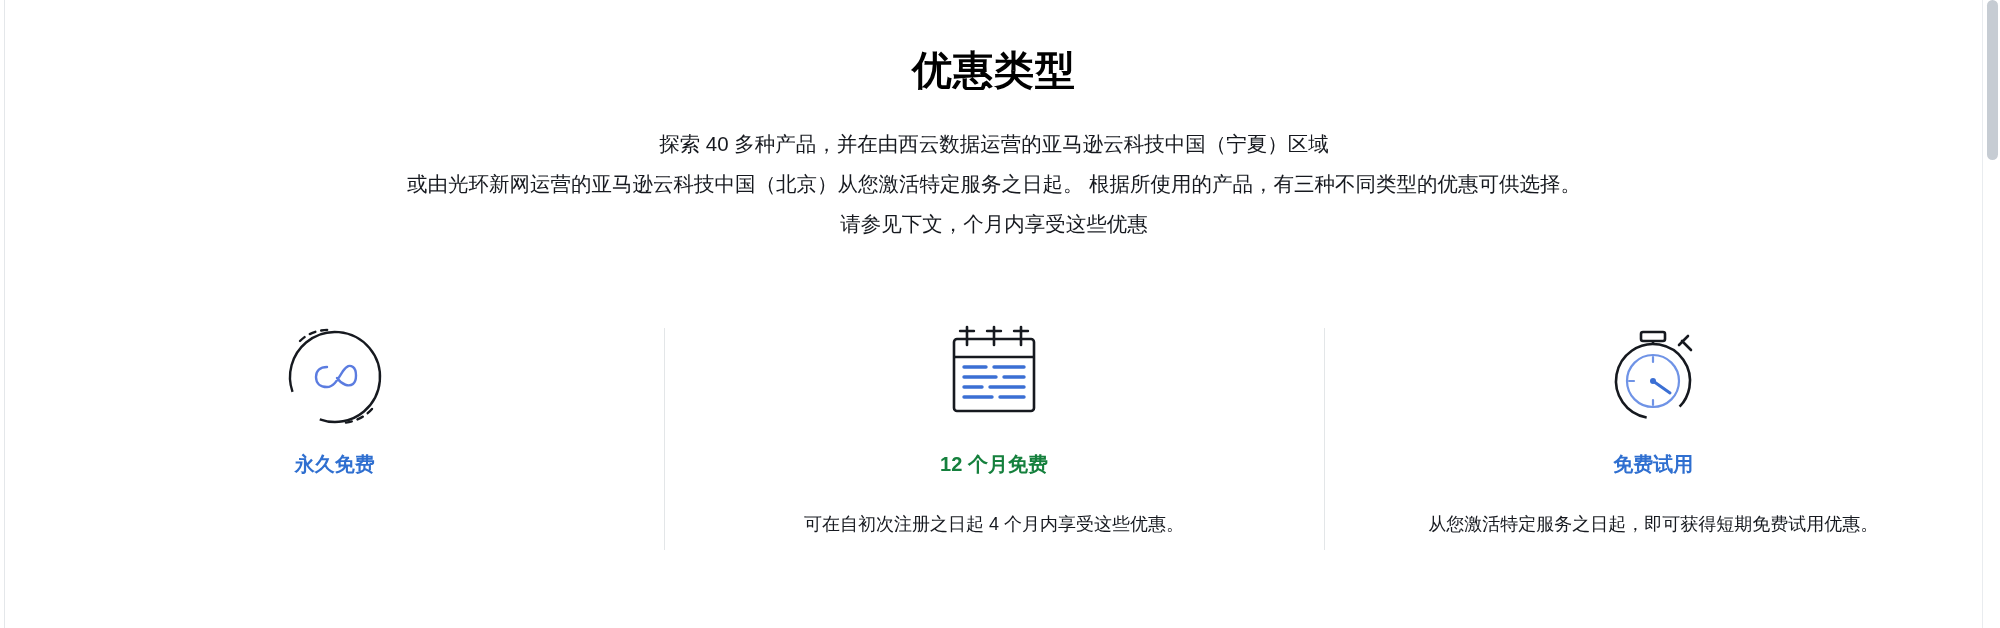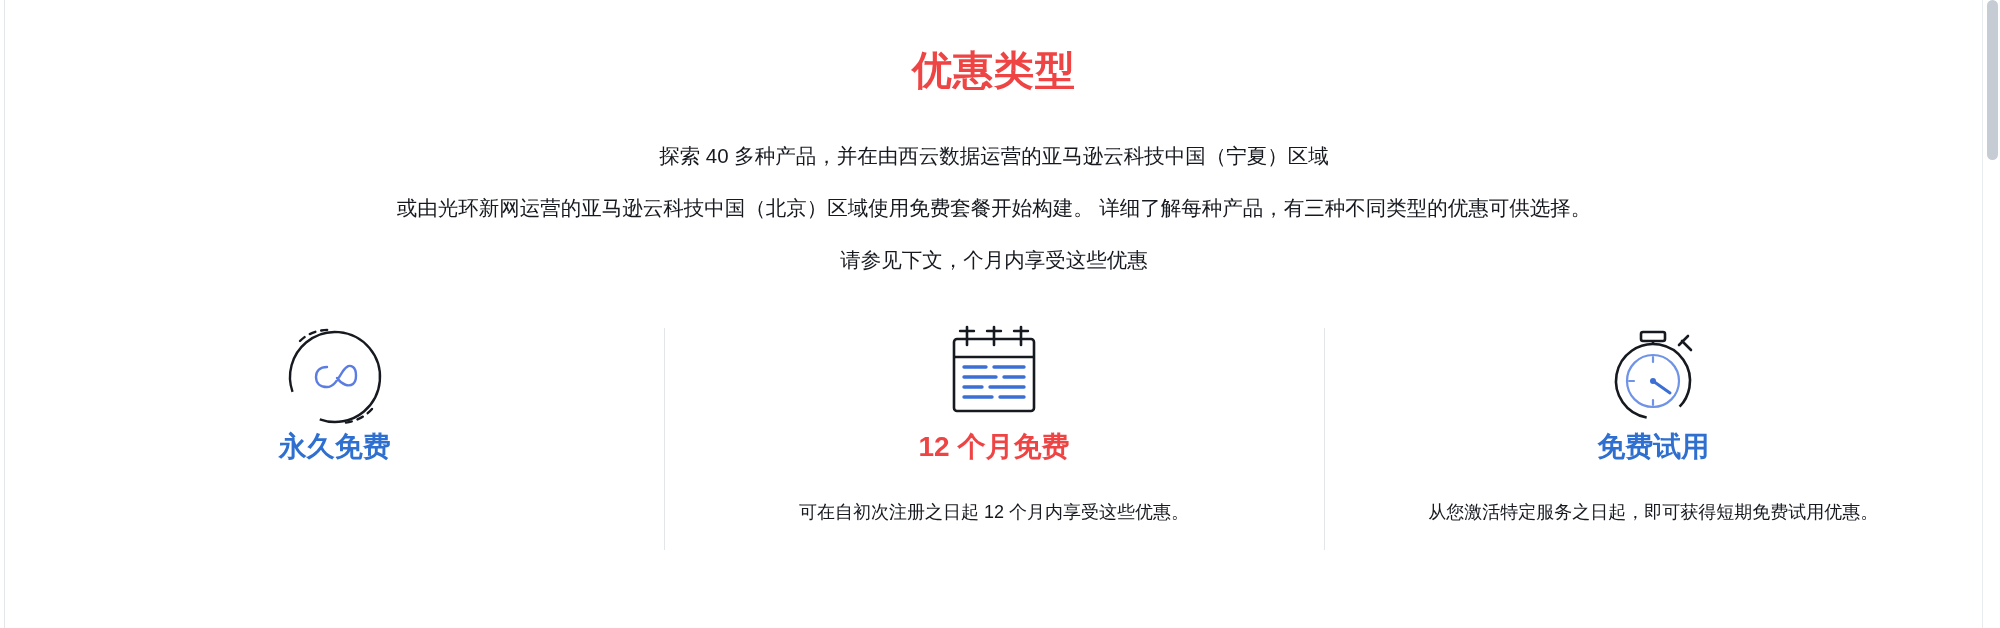--- a/index.html
+++ b/index.html
@@ -57,40 +57,39 @@
     left: 5px;
     top: 0;
     width: 1978px;
     height: 628px;
   }
 
   .title {
     text-align: center;
     font-size: 40px;
     font-weight: bold;
-    color: #ef4444;
+    color: #000000;
     letter-spacing: 1px;
     margin: 0;
     padding-top: 46px;
     line-height: 1.2;
   }
 
   .intro {
     margin: 0 auto;
     padding-top: 30px;
     width: 1500px;
     text-align: center;
     font-size: 20.5px;
     line-height: 40px;
     color: #16191f;
   }
   .intro .line {
     display: block;
     white-space: nowrap;
-    margin-top: 12px;
   }
 
   .cards {
     position: absolute;
     top: 318px;
     left: 0;
     width: 1978px;
     display: flex;
     flex-direction: row;
   }
@@ -110,47 +109,48 @@
     height: 222px;
     background: #e3e6e8;
   }
   .icon-wrap {
     height: 112px;
     display: flex;
     align-items: center;
     justify-content: center;
   }
   .card-title {
-    font-size: 28px;
+    margin-top: 22px;
+    font-size: 20px;
     font-weight: bold;
     color: #2f6fd0;
     line-height: 1.2;
   }
-  .card-title.blue-strong { color: #ef4444; }
+  .card-title.blue-strong { color: #15803d; }
   .card-desc {
     margin-top: 36px;
     font-size: 18px;
     color: #16191f;
     line-height: 1.4;
   }
 </style>
 </head>
 <body>
 
 <div class="page">
 
   <div class="left-edge"></div>
 
   <div class="content">
 
     <h1 class="title">优惠类型</h1>
 
     <div class="intro">
       <span class="line">探索 40 多种产品，并在由西云数据运营的亚马逊云科技中国（宁夏）区域</span>
-      <span class="line">或由光环新网运营的亚马逊云科技中国（北京）区域使用免费套餐开始构建。 详细了解每种产品，有三种不同类型的优惠可供选择。</span>
+      <span class="line">或由光环新网运营的亚马逊云科技中国（北京）从您激活特定服务之日起。 根据所使用的产品，有三种不同类型的优惠可供选择。</span>
       <span class="line">请参见下文，个月内享受这些优惠</span>
     </div>
 
     <div class="cards">
 
       <div class="card">
         <div class="icon-wrap">
           <svg width="110" height="110" viewBox="0 0 110 110" aria-hidden="true">
             <circle cx="55" cy="58" r="45" fill="none" stroke="#16191f" stroke-width="2.4" stroke-dasharray="188 40" transform="rotate(-130 55 58)"></circle>
             <path d="M20 22 C28 14, 40 10, 52 11" fill="none" stroke="#16191f" stroke-width="2.4" stroke-dasharray="6 6" stroke-linecap="round"></path>
@@ -178,21 +178,21 @@
               <line x1="30" y1="58" x2="62" y2="58"></line>
                 <line x1="70" y1="58" x2="90" y2="58"></line>
               <line x1="30" y1="68" x2="48" y2="68"></line>
                 <line x1="56" y1="68" x2="90" y2="68"></line>
               <line x1="30" y1="78" x2="58" y2="78"></line>
                 <line x1="66" y1="78" x2="90" y2="78"></line>
             </g>
           </svg>
         </div>
         <div class="card-title blue-strong">12 个月免费</div>
-        <div class="card-desc">可在自初次注册之日起 12 个月内享受这些优惠。</div>
+        <div class="card-desc">可在自初次注册之日起 4 个月内享受这些优惠。</div>
       </div>
 
       <div class="card">
         <div class="icon-wrap">
           <svg width="115" height="110" viewBox="0 0 115 110" aria-hidden="true">
             <circle cx="57" cy="62" r="37" fill="none" stroke="#16191f" stroke-width="2.6" stroke-dasharray="196 36" transform="rotate(100 57 62)"></circle>
             <rect x="45" y="13" width="24" height="9" rx="2" fill="none" stroke="#16191f" stroke-width="2.6"></rect>
             <line x1="57" y1="22" x2="57" y2="26" stroke="#16191f" stroke-width="2.6"></line>
             <line x1="83" y1="26" x2="92" y2="17" stroke="#16191f" stroke-width="2.6" stroke-linecap="round"></line>
             <line x1="86" y1="22" x2="95" y2="31" stroke="#16191f" stroke-width="2.6" stroke-linecap="round"></line>

